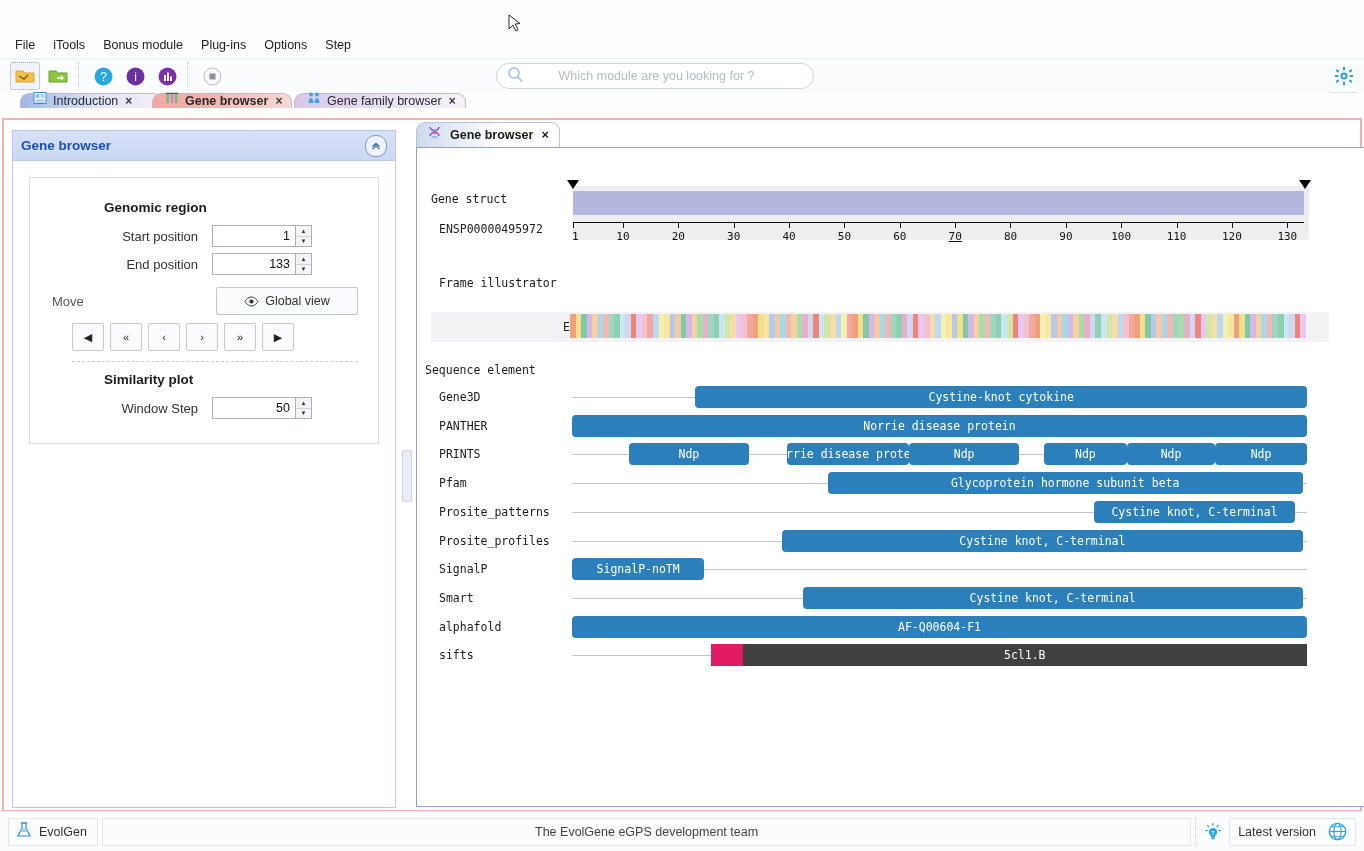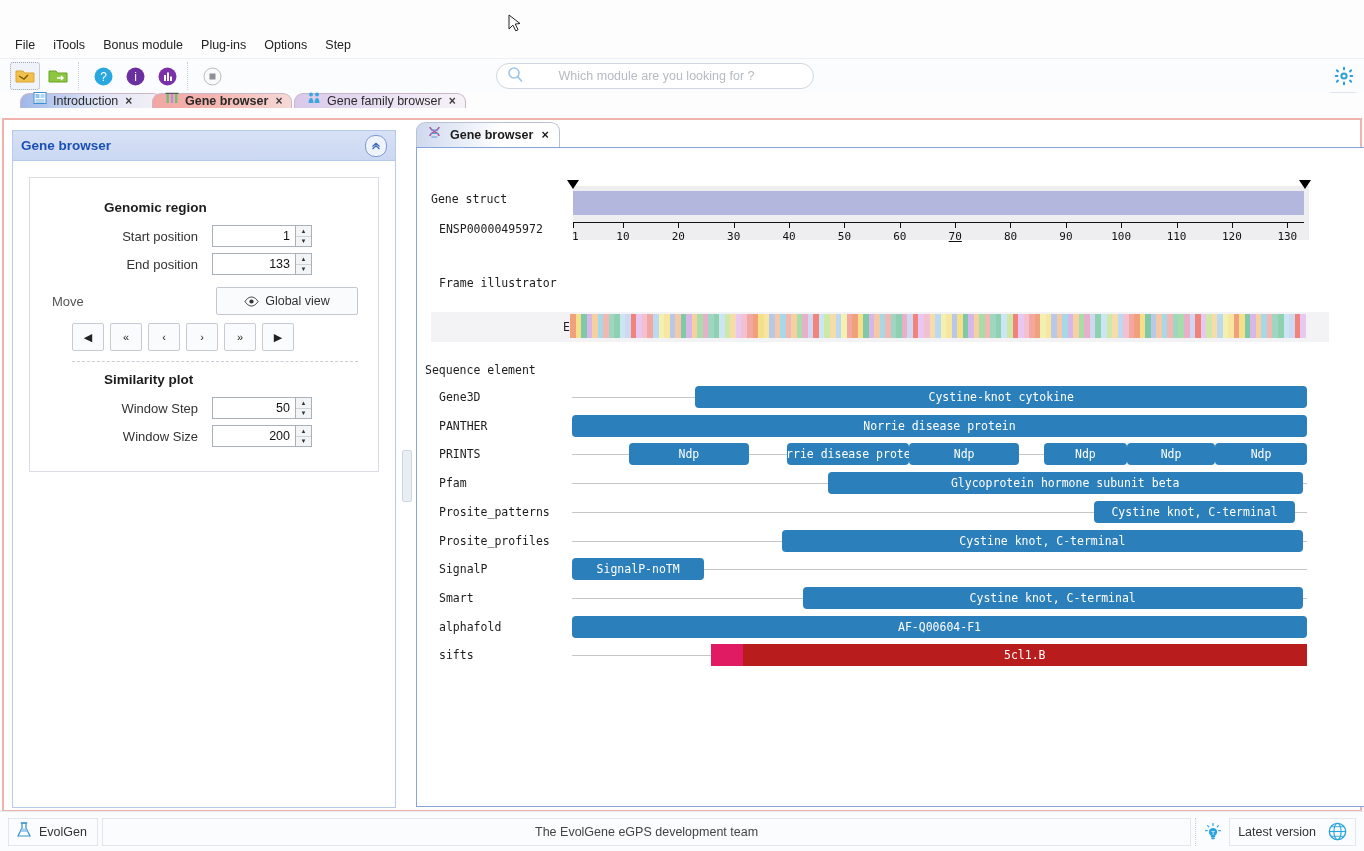--- a/index.html
+++ b/index.html
@@ -154,21 +154,21 @@
   .seqstrip{position:absolute;overflow:hidden;display:flex;}
   .seqstrip span{display:block;height:100%;}
   .seqrow-bg{position:absolute;background:#f3f3f5;}
   .track-line{position:absolute;height:1px;background:#c4c6ca;}
   .feat{
     position:absolute;height:22px;border-radius:4px;background:#2b7fba;
     display:flex;align-items:center;justify-content:center;
     font-family:"DejaVu Sans Mono",monospace;font-size:11.5px;color:#fff;white-space:nowrap;overflow:hidden;
   }
   .feat.sq{border-radius:0;}
-  .feat.green{background:#b91c1c;}
+  .feat.green{background:#404040;}
   .feat.pink{background:#e01b64;}
 
   
   .statusbar{
     position:absolute;bottom:0;left:0;width:1364px;height:39px;background:#fbfcfd;
     border-top:1px solid #e7eaef;display:flex;align-items:center;
   }
   .sb-cell{height:28px;display:flex;align-items:center;border:1px solid #e3e6ea;box-sizing:border-box;}
   .sb-evolgen{margin-left:8px;padding:0 10px 0 6px;}
   .sb-mid{flex:1;margin:0 4px;justify-content:center;font-size:12.5px;color:#444;border:1px solid #e3e6ea;}
@@ -382,30 +382,20 @@
         <div class="frm-lab">Window Step</div>
         <div class="spin">
           <span class="val">50</span>
           <span class="arrows">
               <i>▲</i>
               <i>▼</i>
             </span>
         </div>
       </div>
 
-      <div class="frm-row">
-        <div class="frm-lab">Window Size</div>
-        <div class="spin">
-          <span class="val">200</span>
-          <span class="arrows">
-              <i>▲</i>
-              <i>▼</i>
-            </span>
-        </div>
-      </div>
 
     </div>
   </div>
 
   <div style="position:absolute;left:402px;top:450px;width:8px;height:50px;background:#e9edf4;border:1px solid #cfd6e2;border-radius:2px;"></div>
 
   <div class="right-panel">
     <div class="inner-tabbar">
       <div class="inner-tab">
         <span>

